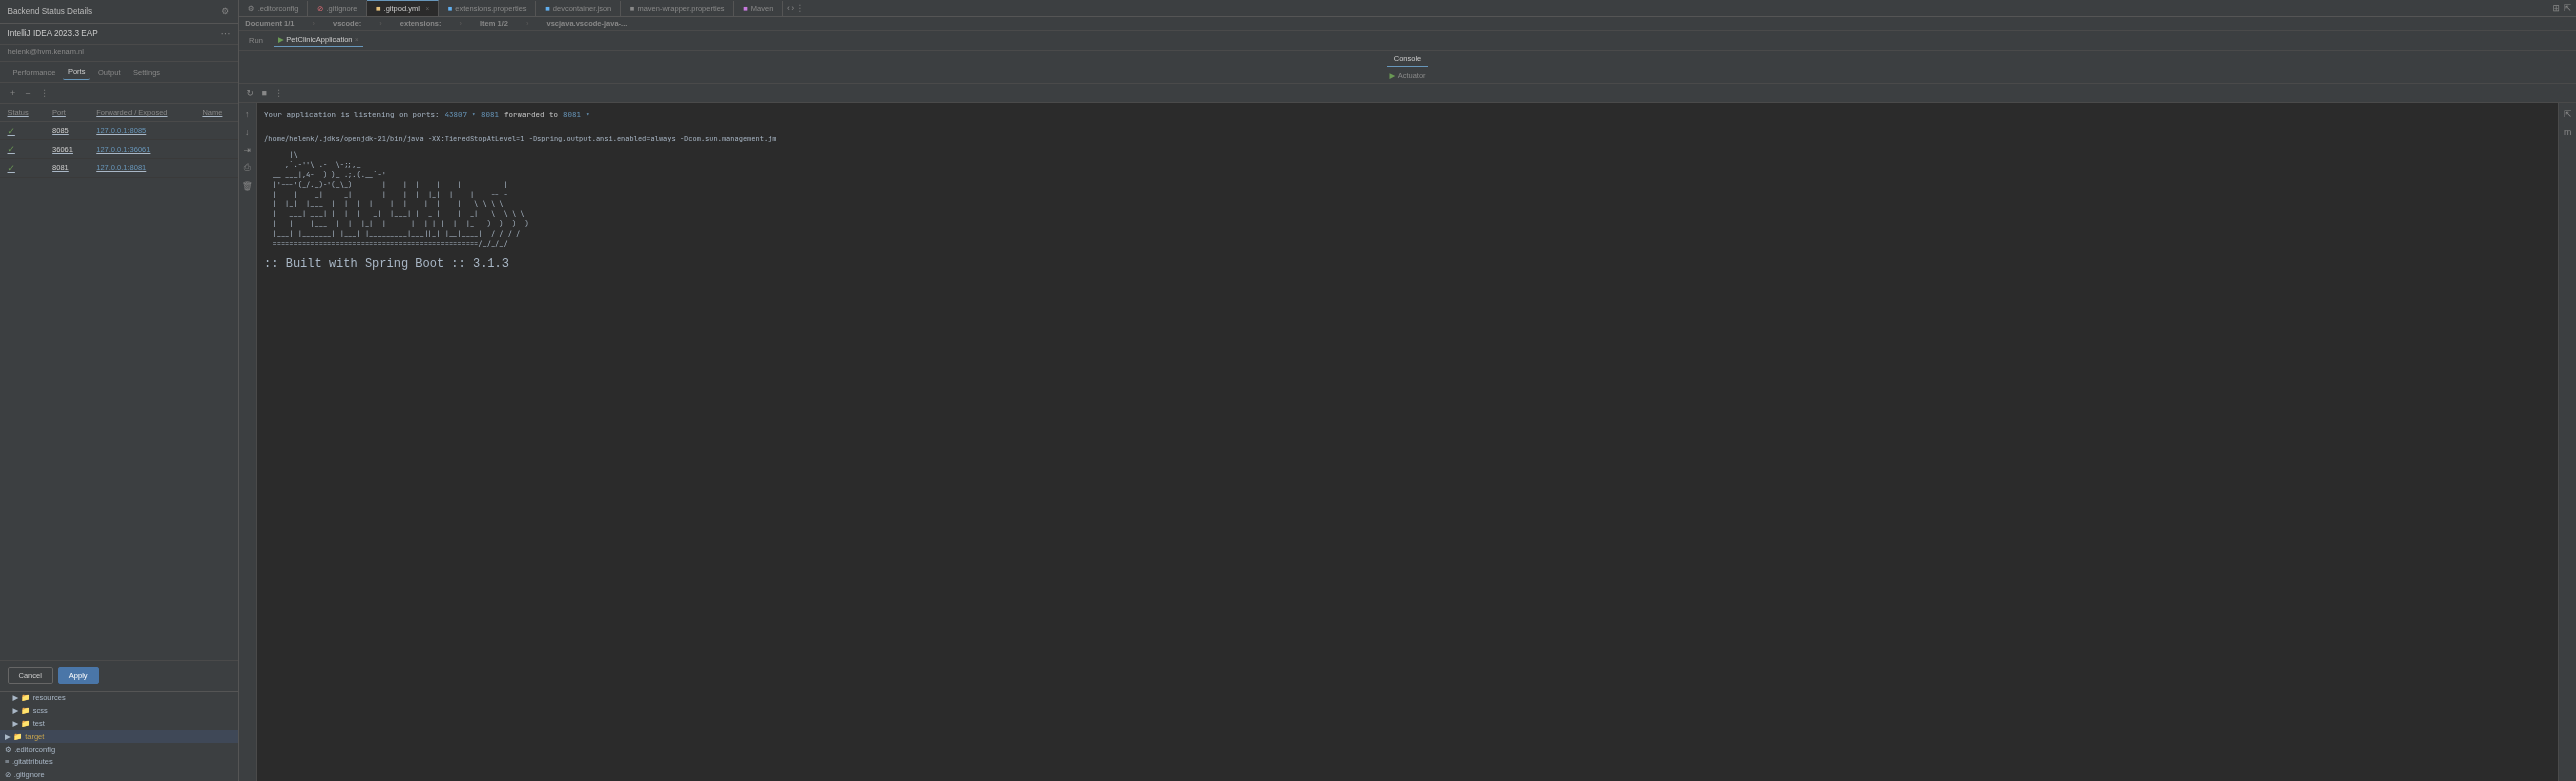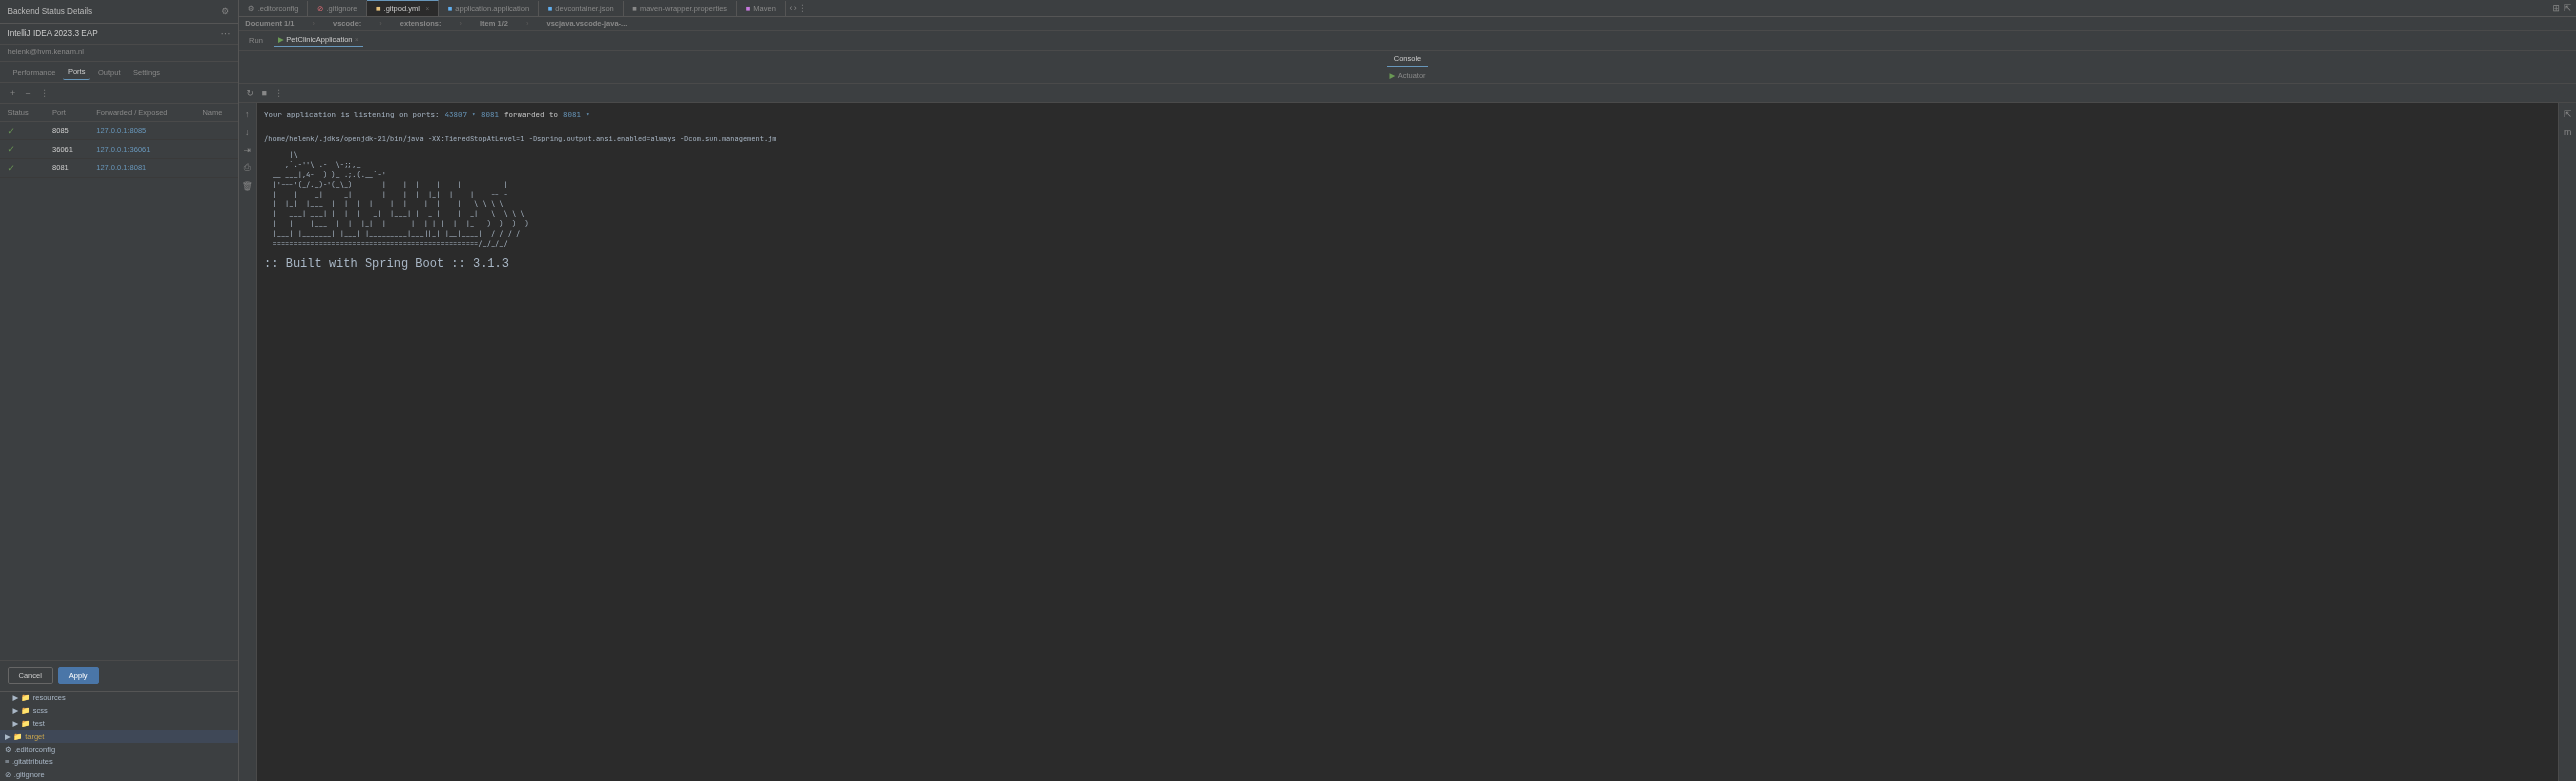--- a/index.html
+++ b/index.html
@@ -116,20 +116,21 @@
     }
 
     .ports-table {
       flex: 1;
       overflow-y: auto;
     }
 
     .ports-table table {
       width: 100%;
       border-collapse: collapse;
+      text-decoration: underline;
     }
 
     .ports-table thead th {
       padding: 3.8px 7.5px;
       text-align: left;
       font-size: 7.5px;
       color: #888;
       border-bottom: 0.6px solid #4a4a4a;
       font-weight: normal;
     }
@@ -561,21 +562,21 @@
       <span style="color:#e06c75;">⊘</span>
       <span>.gitignore</span>
     </div>
     <div class="file-tab active">
       <span style="color:#e5c07b;">■</span>
       <span>.gitpod.yml</span>
       <span class="close-x">×</span>
     </div>
     <div class="file-tab">
       <span style="color:#61afef;">■</span>
-      <span>application.application</span>
+      <span>extensions.properties</span>
     </div>
     <div class="file-tab">
       <span style="color:#61afef;">■</span>
       <span>devcontainer.json</span>
     </div>
     <div class="file-tab">
       <span style="color:#888;">■</span>
       <span>maven-wrapper.properties</span>
     </div>
     <div class="file-tab">

